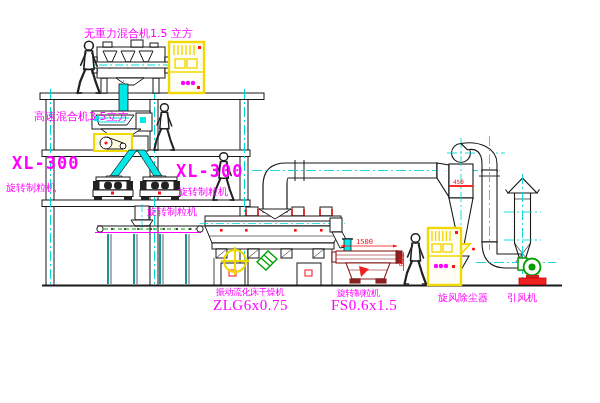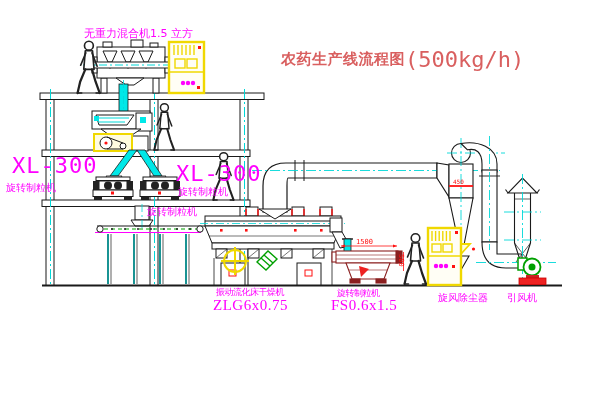--- a/index.html
+++ b/index.html
@@ -1,20 +1,20 @@
 <!DOCTYPE html>
 <html><head>
 <meta charset="utf-8">
 <style>
   html,body{margin:0;padding:0;background:#fff;}
   #canvas{position:relative;width:600px;height:403px;background:#ffffff;overflow:hidden;
           font-family:"DejaVu Sans",sans-serif;}
   #art{position:absolute;left:0;top:0;}
   .lbl{position:absolute;white-space:nowrap;line-height:1;color:#ff00ff;z-index:5;}
-  .lbl-model{font-size:22px;font-family:"DejaVu Sans Mono",monospace;letter-spacing:1px;}
+  .lbl-model{font-size:17px;font-family:"DejaVu Sans Mono",monospace;letter-spacing:1px;font-weight:bold;}
   .lbl-model-sm{font-size:15px;font-family:Liberation Serif, serif;letter-spacing:0.5px;}
   .lbl-name{font-size:10px;}
   .lbl-name-sm{font-size:9px;letter-spacing:-0.5px;}
   .lbl-note{font-size:11px;}
   .dim{position:absolute;white-space:nowrap;line-height:1;color:#ff1111;font-size:7px;
        font-family:"DejaVu Sans Mono",monospace;z-index:5;}
   .dim-rot{transform:rotate(90deg);transform-origin:left top;}
   #title{position:absolute;left:281px;top:47px;display:flex;align-items:flex-end;
          color:#d95f5f;z-index:5;}
   #title .t-zh{font-size:15px;letter-spacing:0.5px;margin-bottom:3px;font-weight:bold;}
@@ -342,27 +342,24 @@
         <use href="#person-sym"></use>
       </g>
   <g transform="translate(211,152) scale(0.94)">
         <use href="#person-sym"></use>
       </g>
   <g transform="translate(402,233) scale(1.0)">
         <use href="#person-sym"></use>
       </g>
 </svg>
 
-<div id="title">
-  <span class="t-zh">农药生产线流程图</span>
-  <span class="t-cap">(500kg/h)</span>
-</div>
 
 <div class="lbl lbl-note" style="left:84px;top:28px;">无重力混合机1.5 立方</div>
 
+<div class="lbl lbl-note" style="left:34px;top:111px;">高速混合机3.5立方</div>
 
 <div class="lbl lbl-model" style="left:12px;top:155px;">XL-300</div>
 <div class="lbl lbl-name" style="left:6px;top:183px;">旋转制粒机</div>
 
 <div class="lbl lbl-model" style="left:176px;top:163px;">XL-300</div>
 <div class="lbl lbl-name" style="left:178px;top:187px;">旋转制粒机</div>
 
 <div class="lbl lbl-name" style="left:147px;top:207px;">旋转制粒机</div>
 
 <div class="lbl lbl-name-sm" style="left:216px;top:288px;">振动流化床干燥机</div>

